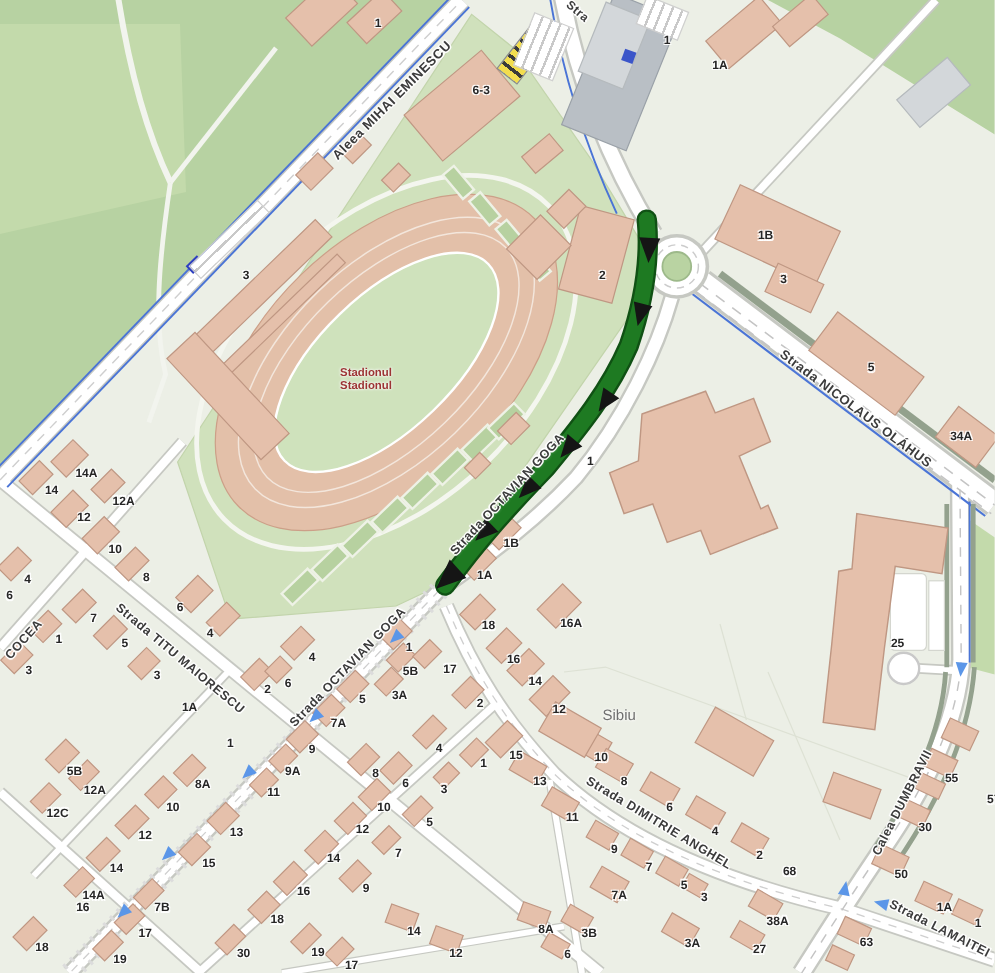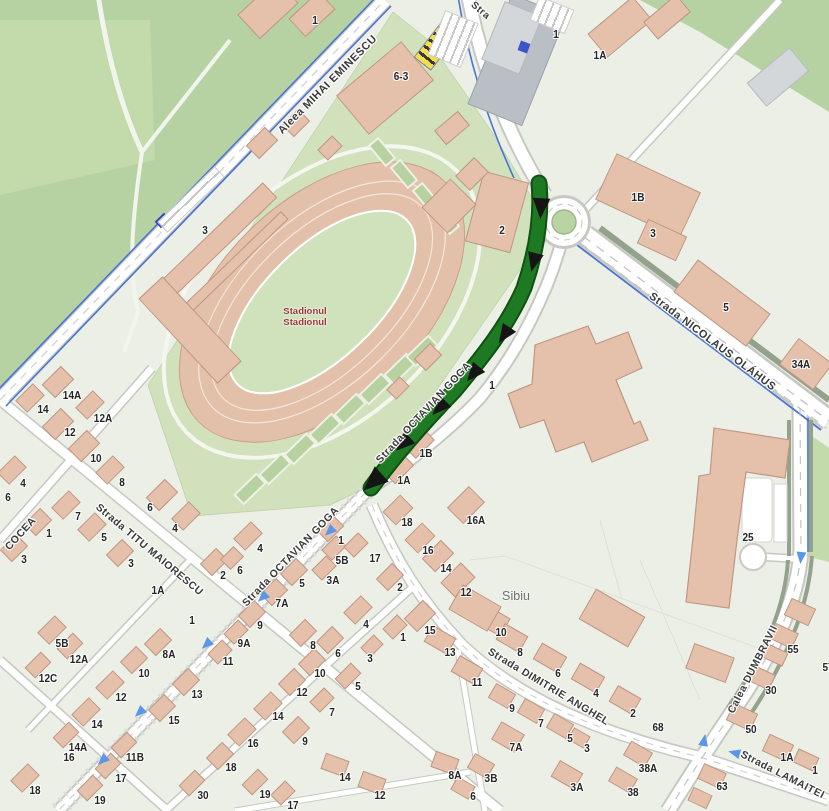--- a/index.html
+++ b/index.html
@@ -391,21 +391,21 @@
       <div class="house-num" style="left: 48px; top: 678px;">12C</div>
       <div class="house-num" style="left: 169px; top: 654px;">8A</div>
       <div class="house-num" style="left: 144px; top: 673px;">10</div>
       <div class="house-num" style="left: 121px; top: 697px;">12</div>
       <div class="house-num" style="left: 197px; top: 694px;">13</div>
       <div class="house-num" style="left: 174px; top: 720px;">15</div>
       <div class="house-num" style="left: 97px; top: 724px;">14</div>
       <div class="house-num" style="left: 78px; top: 747px;">14A</div>
       <div class="house-num" style="left: 69px; top: 757px;">16</div>
       <div class="house-num" style="left: 253px; top: 743px;">16</div>
-      <div class="house-num" style="left: 135px; top: 757px;">11B</div>
+      <div class="house-num" style="left: 135px; top: 757px;">7B</div>
       <div class="house-num" style="left: 121px; top: 778px;">17</div>
       <div class="house-num" style="left: 231px; top: 767px;">18</div>
       <div class="house-num" style="left: 35px; top: 790px;">18</div>
       <div class="house-num" style="left: 100px; top: 800px;">19</div>
       <div class="house-num" style="left: 203px; top: 795px;">30</div>
       <div class="house-num" style="left: 313px; top: 645px;">8</div>
       <div class="house-num" style="left: 320px; top: 673px;">10</div>
       <div class="house-num" style="left: 302px; top: 692px;">12</div>
       <div class="house-num" style="left: 278px; top: 716px;">14</div>
       <div class="house-num" style="left: 305px; top: 741px;">9</div>
@@ -425,21 +425,21 @@
       <div class="house-num" style="left: 658px; top: 727px;">68</div>
       <div class="house-num" style="left: 512px; top: 708px;">9</div>
       <div class="house-num" style="left: 541px; top: 723px;">7</div>
       <div class="house-num" style="left: 570px; top: 738px;">5</div>
       <div class="house-num" style="left: 516px; top: 747px;">7A</div>
       <div class="house-num" style="left: 587px; top: 748px;">3</div>
       <div class="house-num" style="left: 577px; top: 787px;">3A</div>
       <div class="house-num" style="left: 491px; top: 778px;">3B</div>
       <div class="house-num" style="left: 473px; top: 796px;">6</div>
       <div class="house-num" style="left: 648px; top: 768px;">38A</div>
-      <div class="house-num" style="left: 633px; top: 792px;">38</div>
+      <div class="house-num" style="left: 633px; top: 792px;">27</div>
       <div class="house-num" style="left: 856px; top: 626px; font-family: Liberation Mono, monospace;">53</div>
       <div class="house-num" style="left: 793px; top: 649px;">55</div>
       <div class="house-num" style="left: 784px; top: 667px; margin-left: 44px;">57</div>
       <div class="house-num" style="left: 771px; top: 690px;">30</div>
       <div class="house-num" style="left: 751px; top: 729px;">50</div>
       <div class="house-num" style="left: 787px; top: 757px;">1A</div>
       <div class="house-num" style="left: 815px; top: 770px;">1</div>
       <div class="house-num" style="left: 722px; top: 786px;">63</div>
     </div>
 </div>

